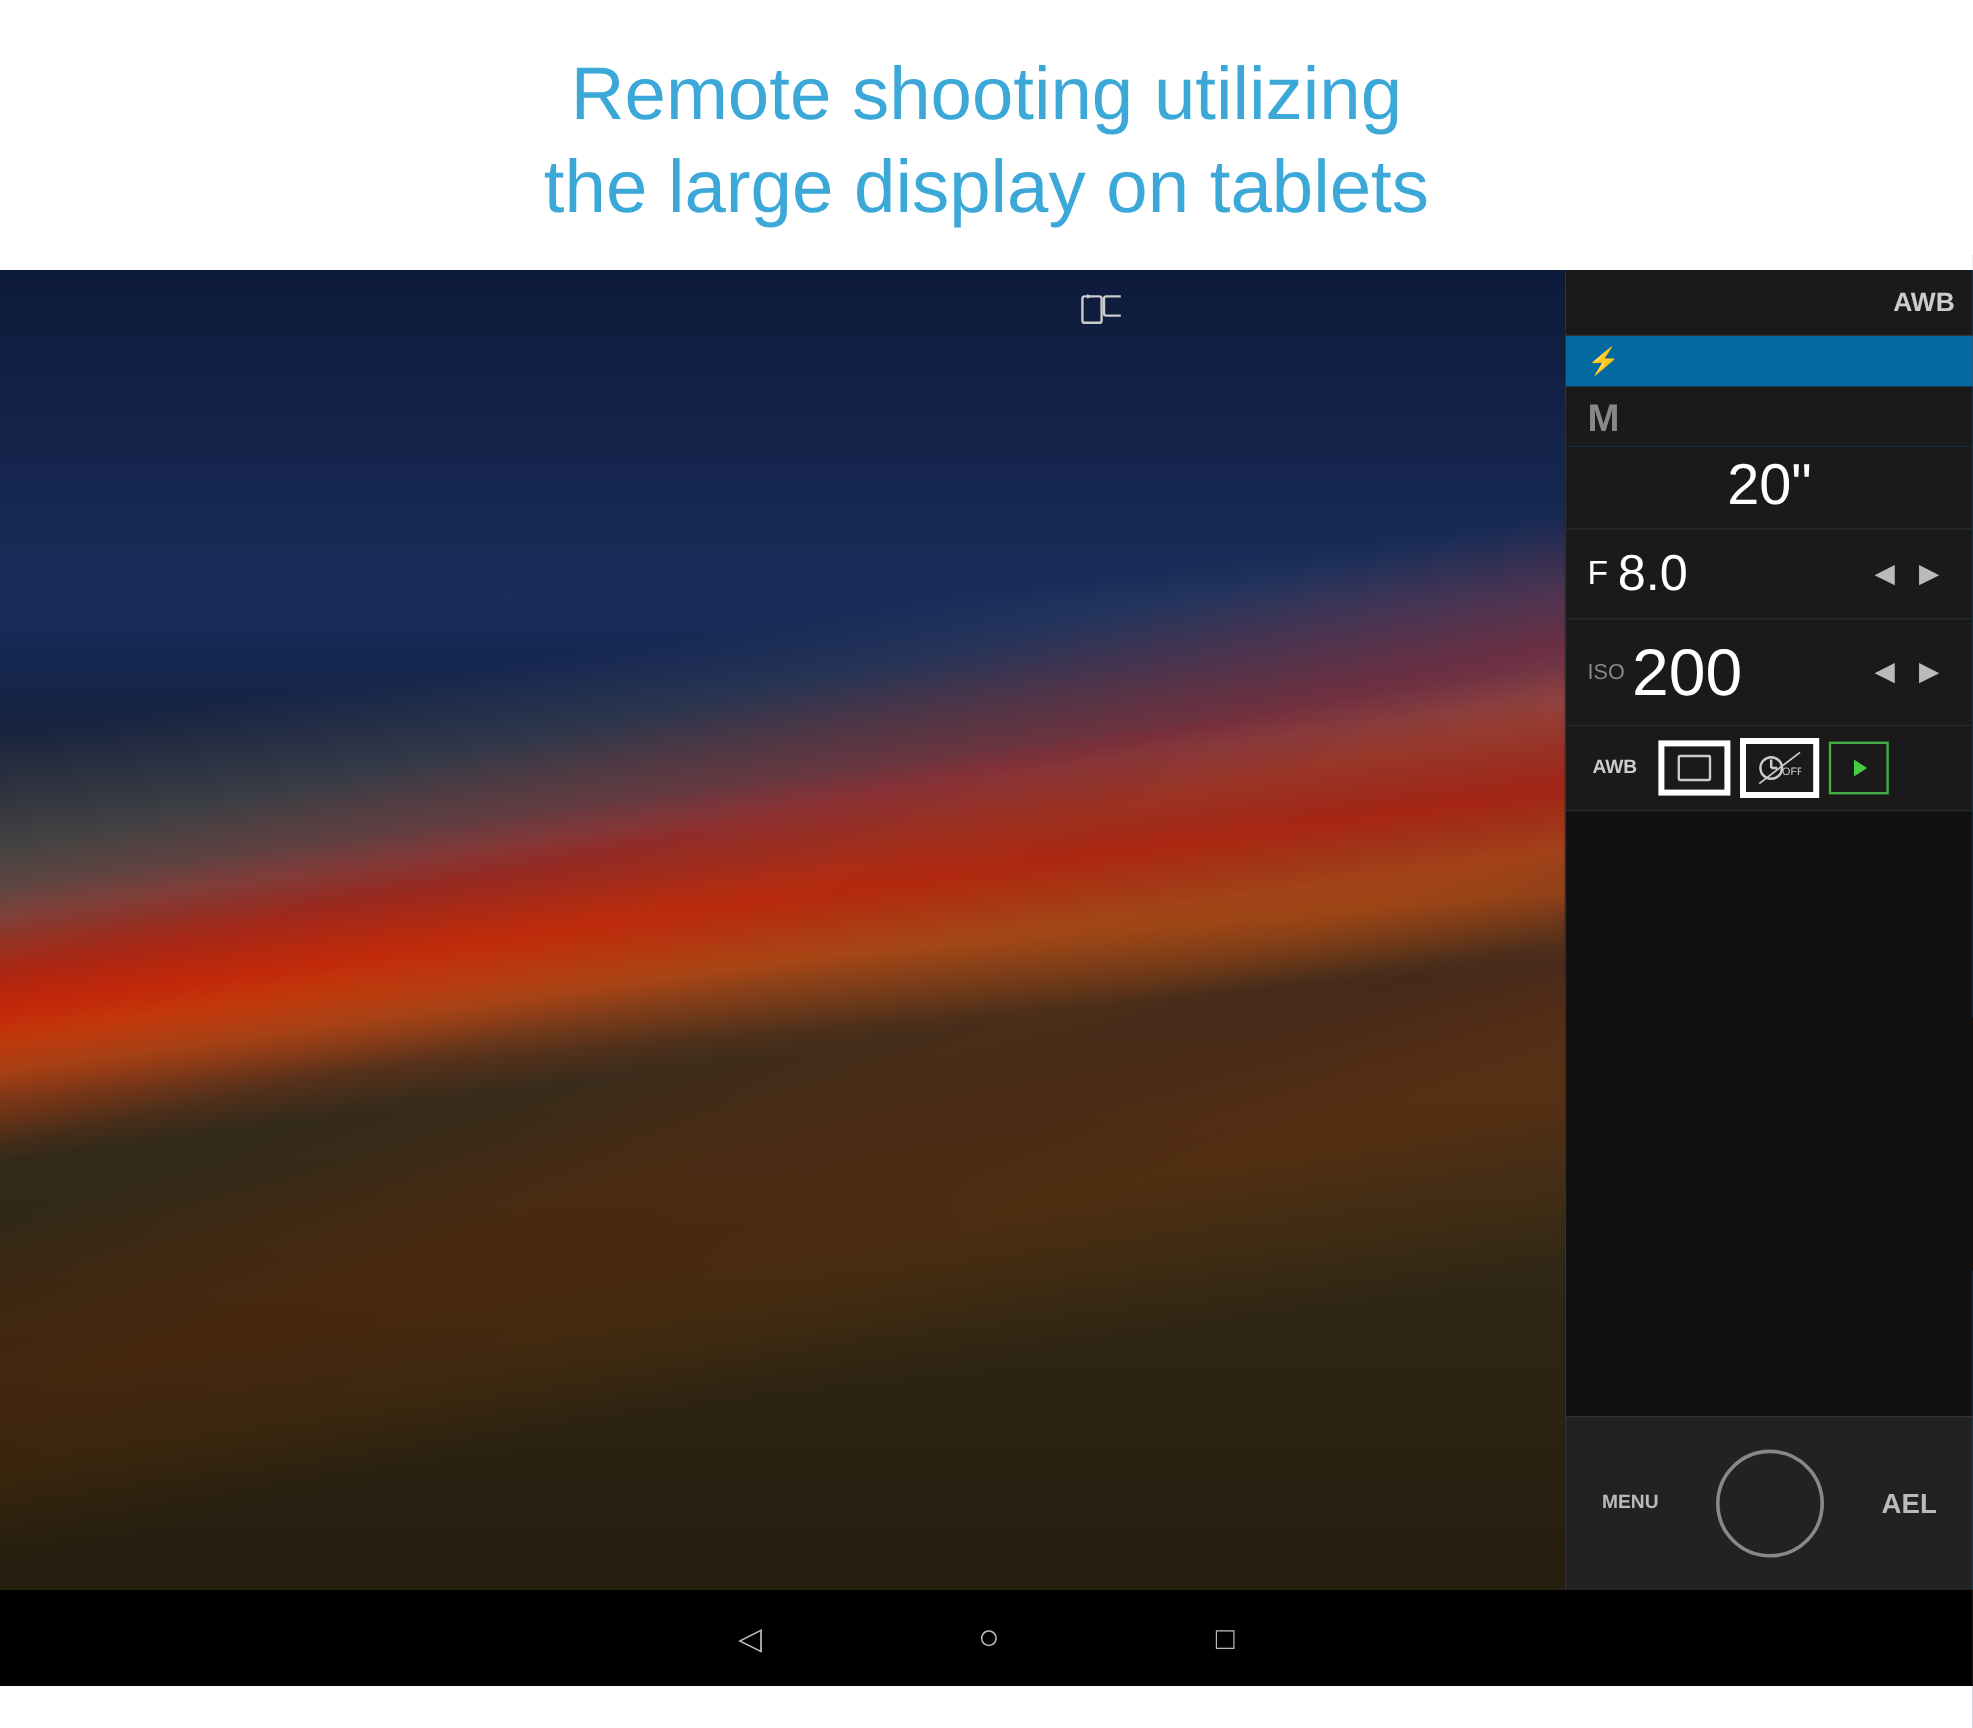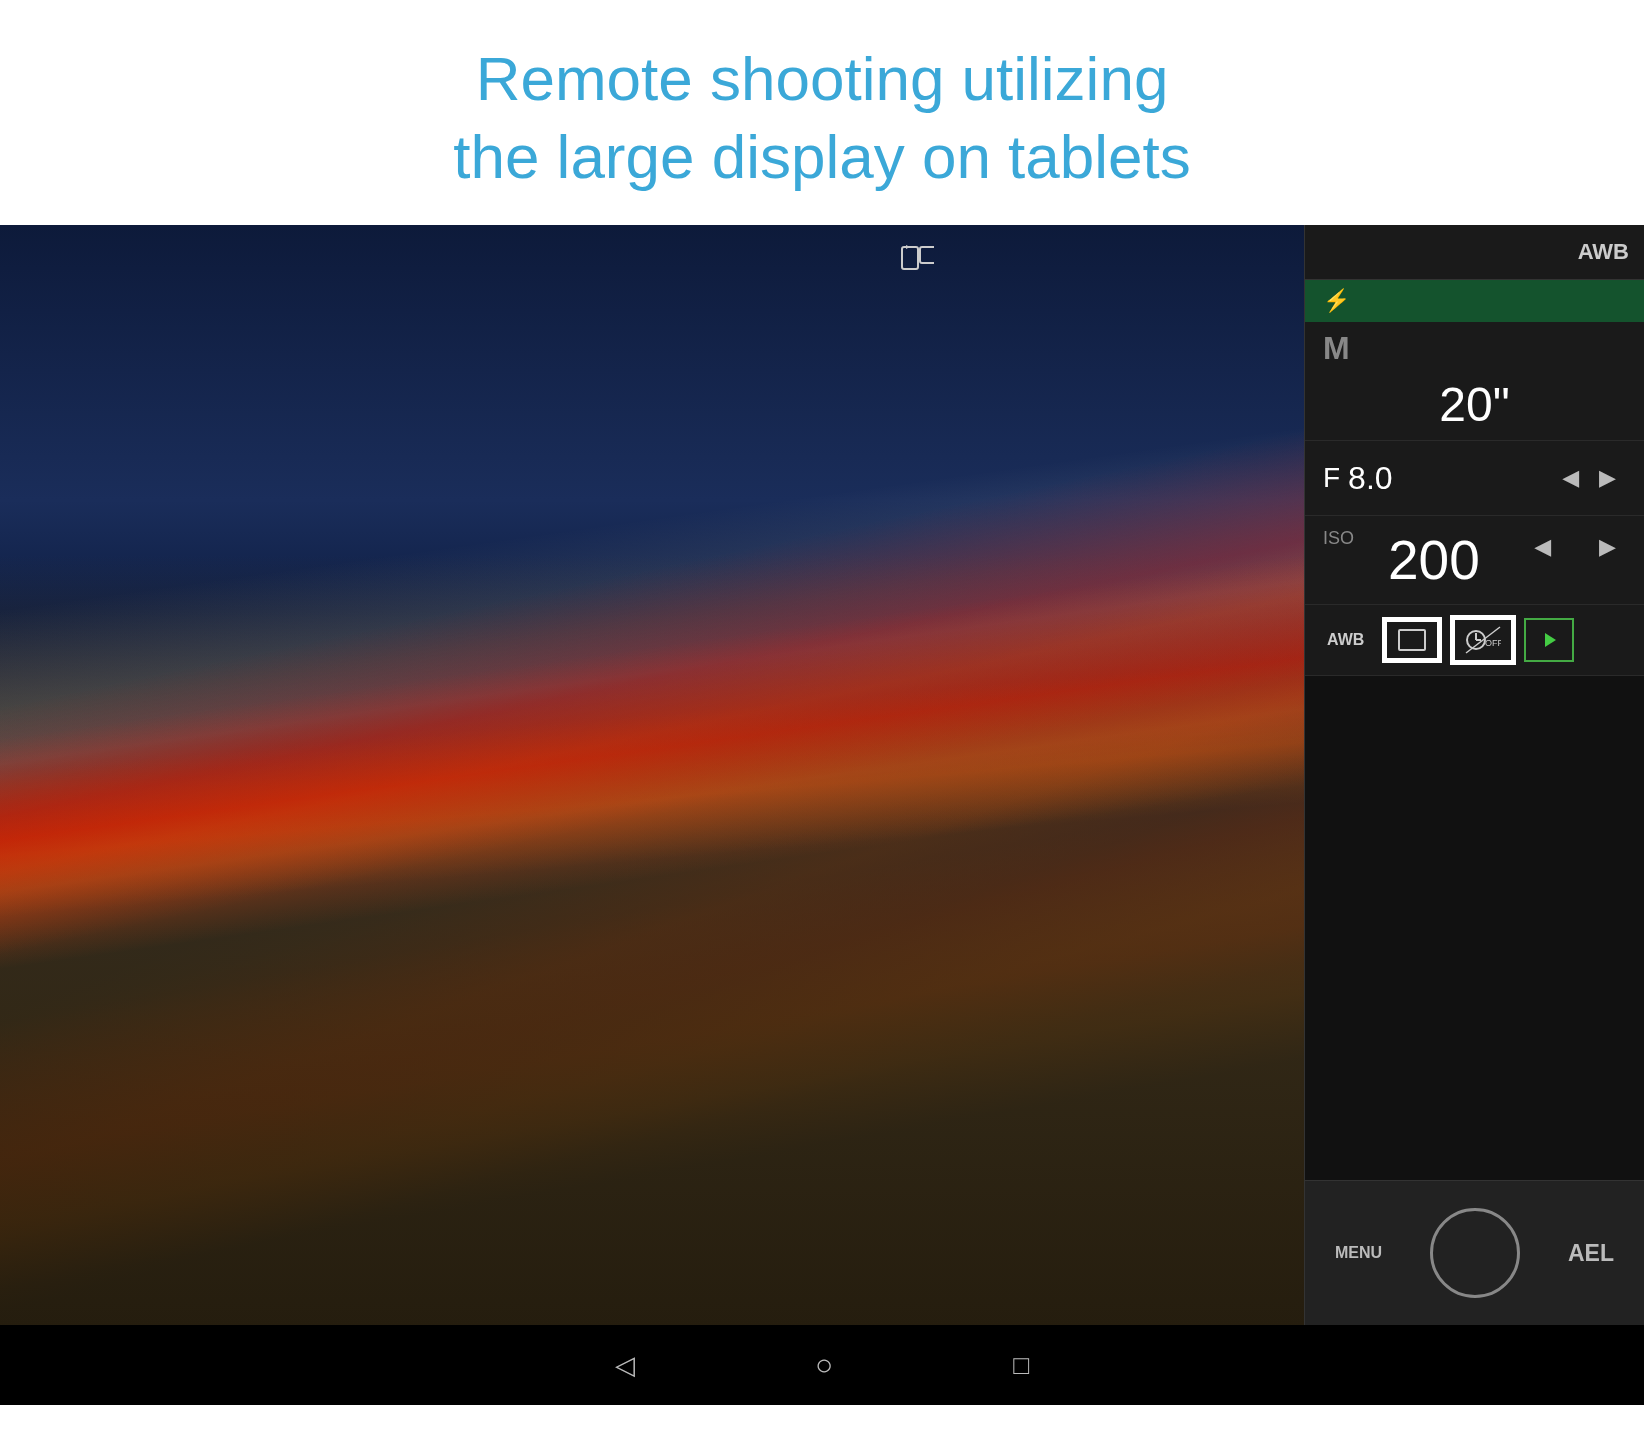--- a/index.html
+++ b/index.html
@@ -101,21 +101,21 @@
     }
 
     .top-icon {
       color: #d0d0d0;
       font-size: 28px;
     }
 
     
     .controls-panel {
       width: 340px;
-      background: #14532d;
+      background: #0369a1;
       display: flex;
       flex-direction: column;
       border-left: 1px solid #333;
     }
 
     
     .awb-bar {
       background: #1a1a1a;
       padding: 10px 15px;
       display: flex;
@@ -173,39 +173,39 @@
       border-bottom: 1px solid #2a2a2a;
       min-height: 75px;
     }
     .fstop-label {
       color: #fff;
       font-size: 28px;
       margin-right: 8px;
     }
     .fstop-value {
       color: #fff;
-      font-size: 32px;
+      font-size: 42px;
       flex: 1;
       font-weight: 300;
     }
     .arrow-btn {
       color: #bbb;
       font-size: 22px;
       cursor: pointer;
       padding: 6px 10px;
     }
 
     
     .iso-row {
       display: flex;
+      align-items: center;
       padding: 12px 18px;
       background: #1a1a1a;
       border-bottom: 1px solid #2a2a2a;
       min-height: 75px;
-      gap: 28px;
     }
     .iso-label {
       color: #888;
       font-size: 18px;
       margin-right: 6px;
       vertical-align: super;
     }
     .iso-value {
       color: #fff;
       font-size: 55px;

